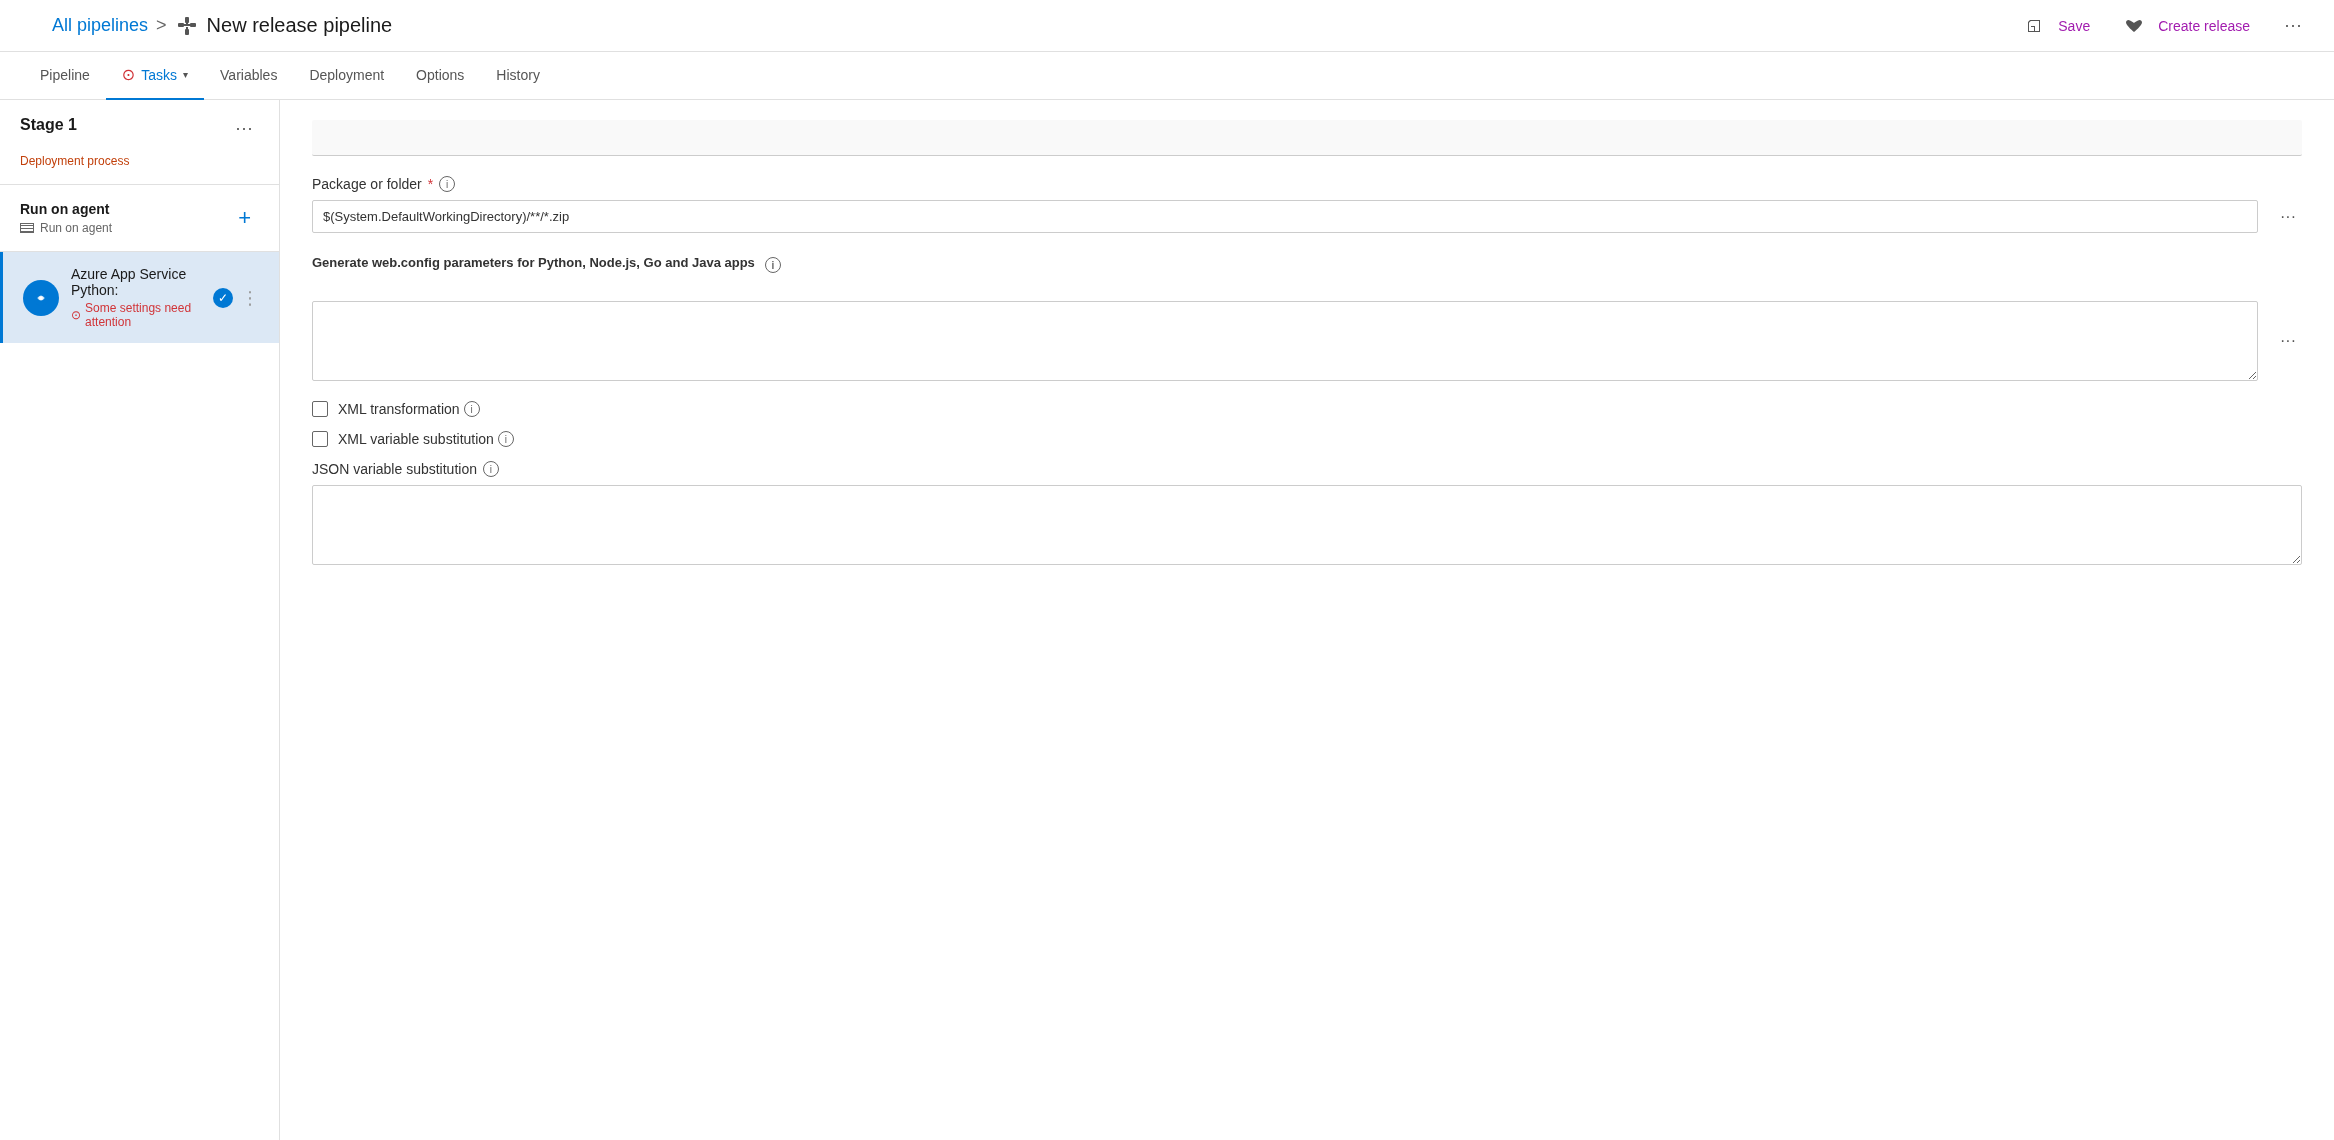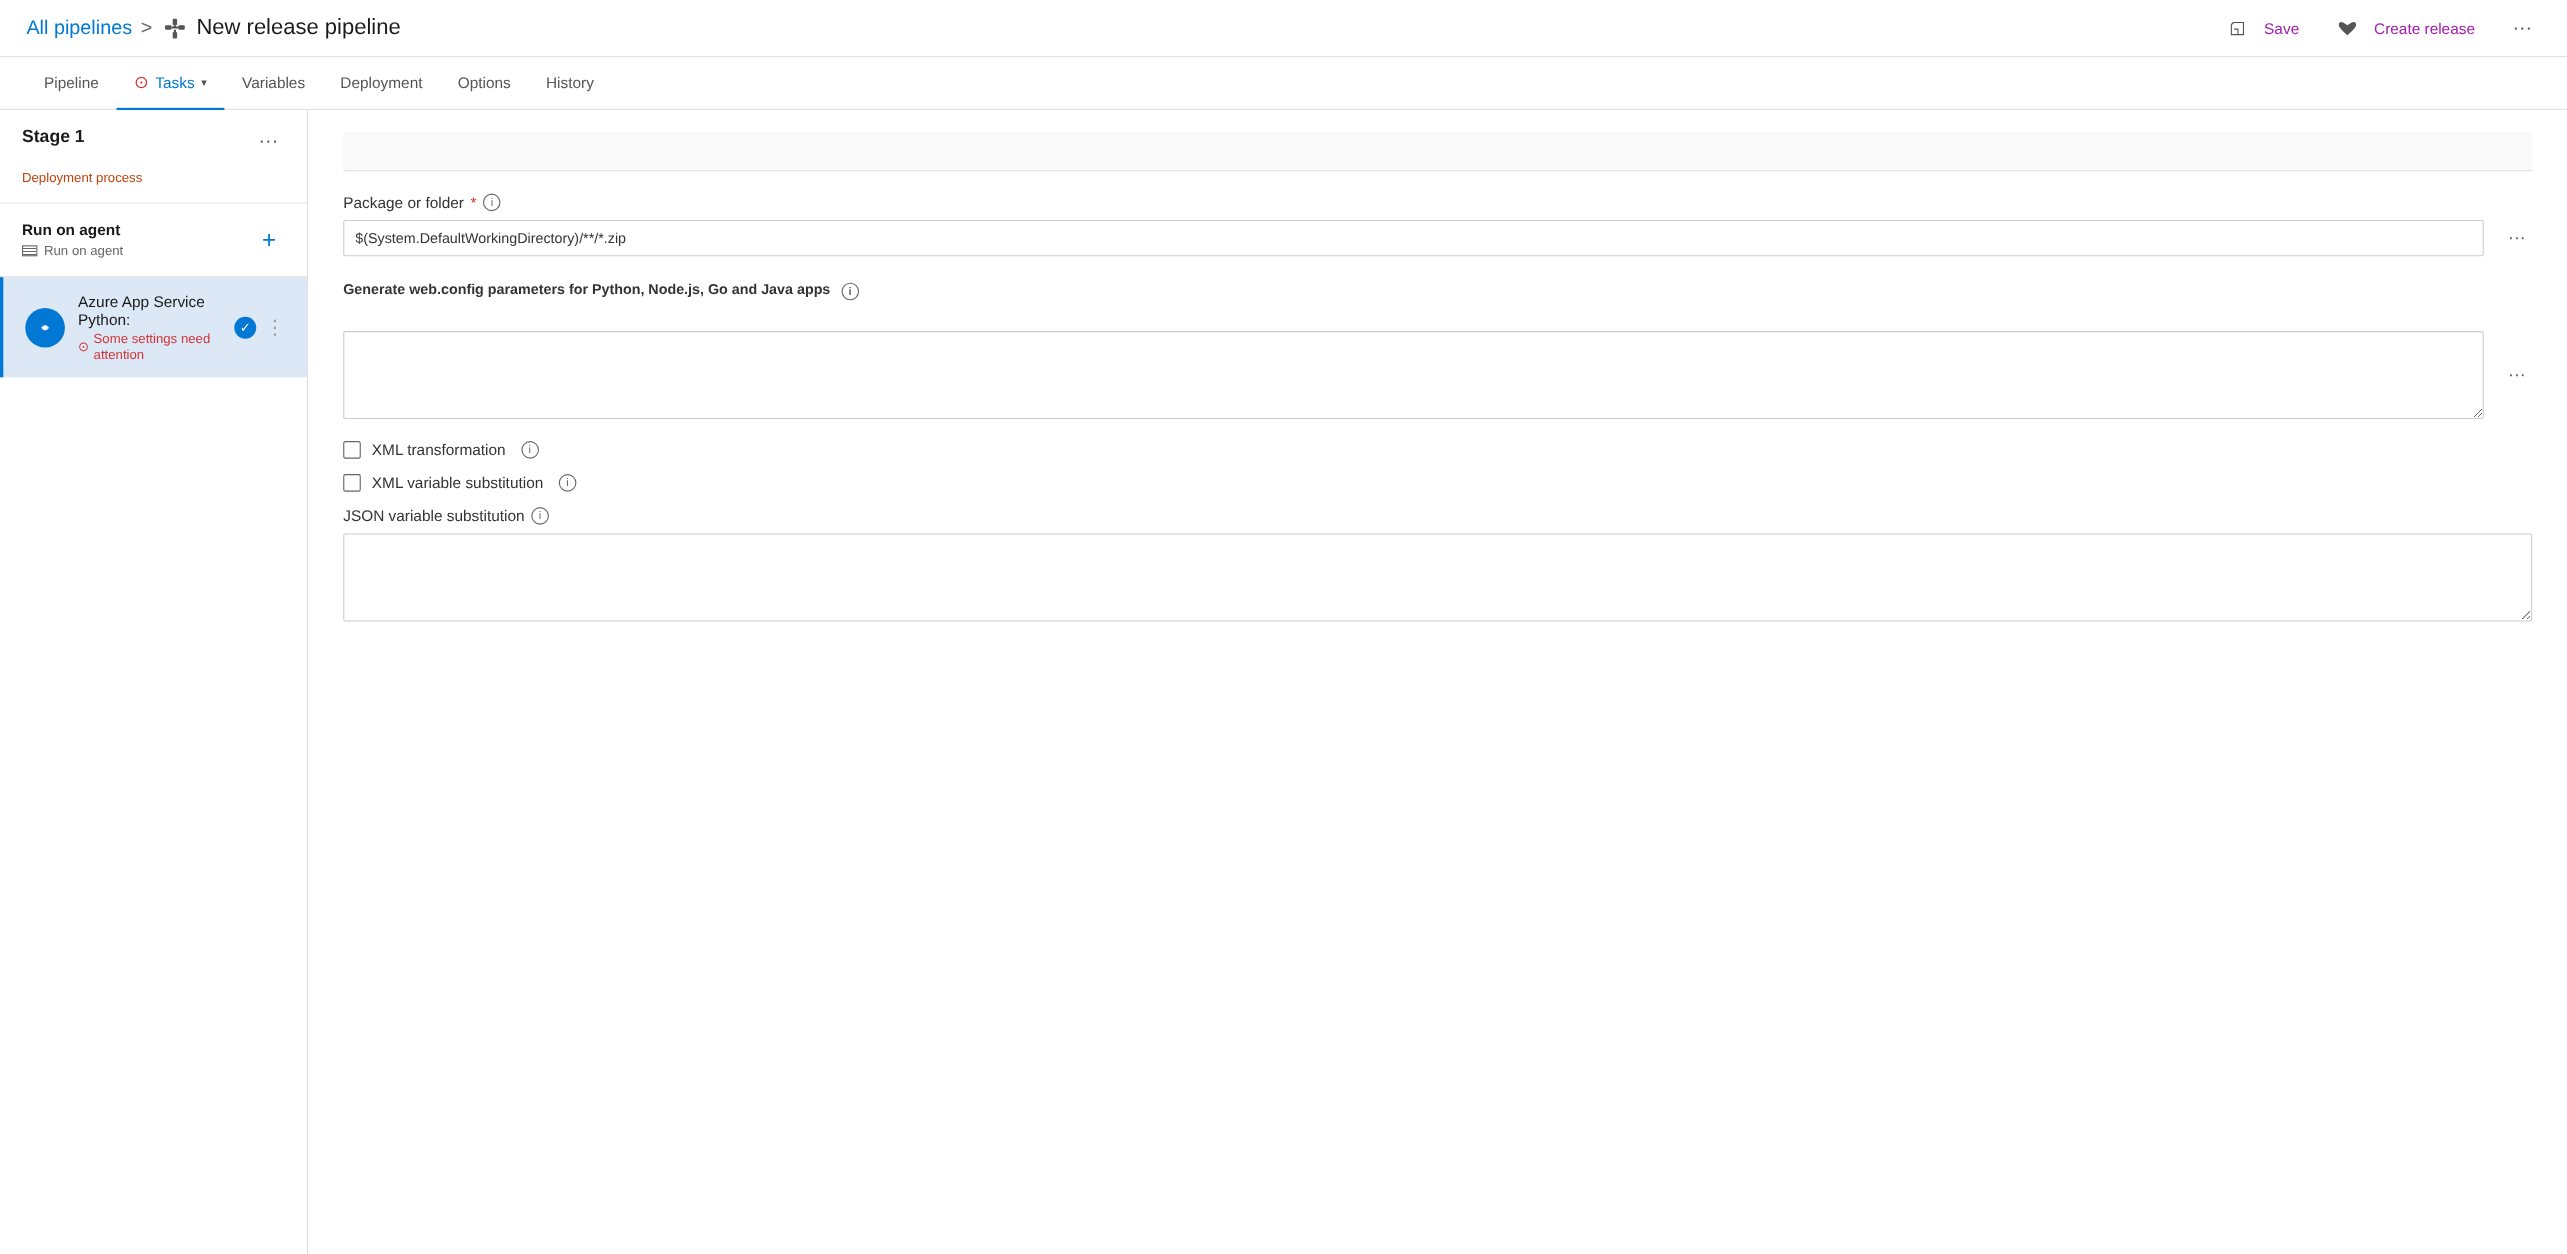--- a/index.html
+++ b/index.html
@@ -1,20 +1,20 @@
 <!DOCTYPE html>
 <html><head>
   <meta charset="utf-8">
   <style>
     * { box-sizing: border-box; margin: 0; padding: 0; }
     body { font-family: -apple-system, BlinkMacSystemFont, 'Segoe UI', sans-serif; font-size: 14px; color: #333; background: #fff; height: 1140px; overflow: hidden; }
 
     
     .header { display: flex; align-items: center; justify-content: space-between; padding: 0 24px; height: 52px; border-bottom: 1px solid #e0e0e0; }
-    .breadcrumb { display: flex; align-items: center; gap: 8px; }
+    .breadcrumb { display: flex; align-items: center; gap: 8px; margin-left: 28px; }
     .breadcrumb-link { color: #0078d4; font-size: 18px; font-weight: 400; cursor: pointer; text-decoration: none; }
     .breadcrumb-sep { color: #666; font-size: 18px; }
     .pipeline-icon { width: 24px; height: 24px; display: inline-flex; align-items: center; justify-content: center; }
     .header-title { font-size: 20px; font-weight: 400; color: #1a1a1a; }
     .header-actions { display: flex; align-items: center; gap: 16px; }
     .header-btn { display: flex; align-items: center; gap: 16px; background: none; border: none; cursor: pointer; color: #a21caf; font-size: 14px; padding: 6px 10px; border-radius: 2px; }
     .header-btn svg { width: 16px; height: 16px; }
     .more-btn { background: none; border: none; cursor: pointer; color: #555; font-size: 18px; padding: 6px 8px; }
 
     
@@ -60,21 +60,21 @@
     .field-input-row { display: flex; align-items: center; gap: 16px; }
     .field-input { width: 100%; border: 1px solid #ccc; padding: 8px 10px; font-size: 13px; color: #333; border-radius: 2px; outline: none; font-family: inherit; }
     .field-input-textarea { width: 100%; border: 1px solid #ccc; padding: 8px 10px; font-size: 13px; color: #333; border-radius: 2px; outline: none; font-family: inherit; resize: vertical; min-height: 80px; }
 
     .section-title { font-size: 16px; font-weight: 500; color: #1a1a1a; margin-bottom: 16px; display: flex; align-items: center; justify-content: space-between; }
     .section-title .chevron { font-size: 14px; color: #555; }
     .section-desc { font-size: 13px; color: #333; margin-bottom: 28px; line-height: 1.5; font-weight: bold; }
 
     .checkbox-row { display: flex; align-items: center; gap: 10px; margin-bottom: 14px; }
     .checkbox-box { width: 16px; height: 16px; border: 1.5px solid #666; border-radius: 2px; background: #fff; flex-shrink: 0; cursor: pointer; }
-    .checkbox-label { font-size: 14px; color: #333; display: flex; align-items: center; gap: 14px; }
+    .checkbox-label { font-size: 14px; color: #333; display: flex; align-items: center; gap: 4px; }
 
     .input-more-btn { background: none; border: none; cursor: pointer; color: #555; font-size: 16px; padding: 4px 6px; flex-shrink: 0; }
 
     .top-input-area { margin-bottom: 20px; }
     .top-input { width: 100%; border: 1px solid #ccc; padding: 8px 10px; font-size: 13px; border-radius: 2px; background: #fafafa; height: 36px; }
   </style>
 </head>
 <body>
 
 <div class="header">

